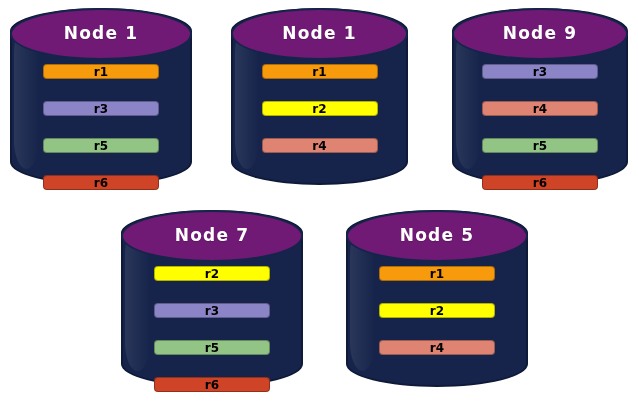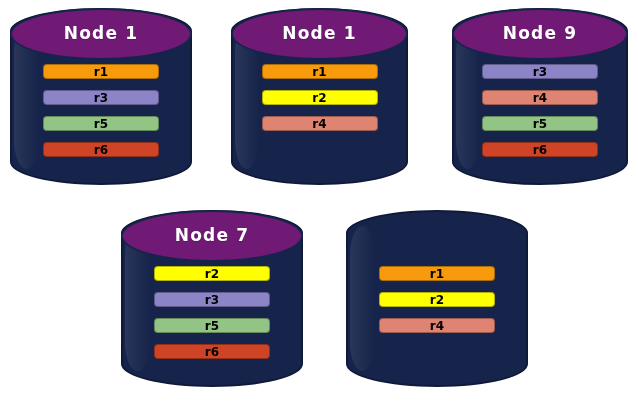--- a/index.html
+++ b/index.html
@@ -78,21 +78,21 @@
 
   
   .rows {
     position: absolute;
     left: 0;
     right: 0;
     top: 56px;
     display: flex;
     flex-direction: column;
     align-items: center;
-    gap: 11px;
+    gap: 22px;
   }
 
   .row-bar {
     width: 116px;
     height: 15px;
     border-radius: 4px;
     border: 1px solid rgba(0,0,0,0.30);
     box-sizing: border-box;
     display: flex;
     align-items: center;
@@ -201,20 +201,23 @@
       <div class="row-bar" style="background: rgb(207, 68, 38);">
           <span>r6</span>
         </div>
     </div>
   </div>
 
   <div class="node" id="node-5">
     <div class="cyl-body">
       <div class="cyl-shade"></div>
     </div>
+    <div class="cyl-top">
+      <span class="node-title">Node  5</span>
+    </div>
     <div class="rows">
       <div class="row-bar" style="background: rgb(247, 155, 12);">
           <span>r1</span>
         </div>
       <div class="row-bar" style="background: rgb(255, 255, 0);">
           <span>r2</span>
         </div>
       <div class="row-bar" style="background: rgb(223, 132, 114);">
           <span>r4</span>
         </div>

